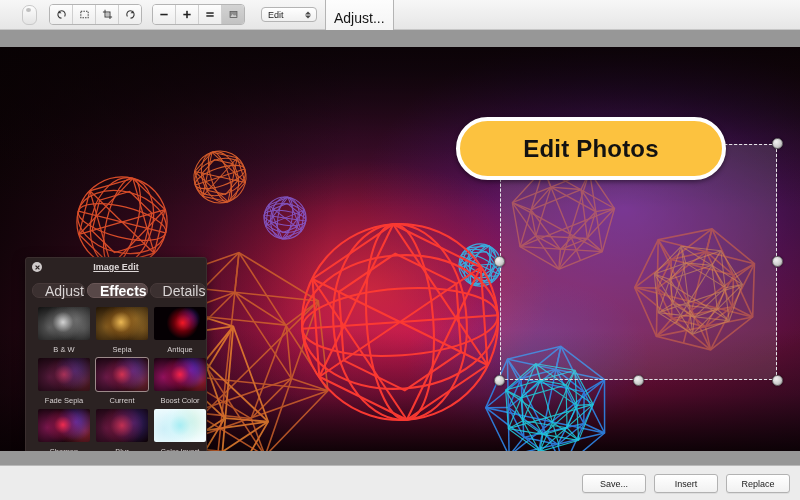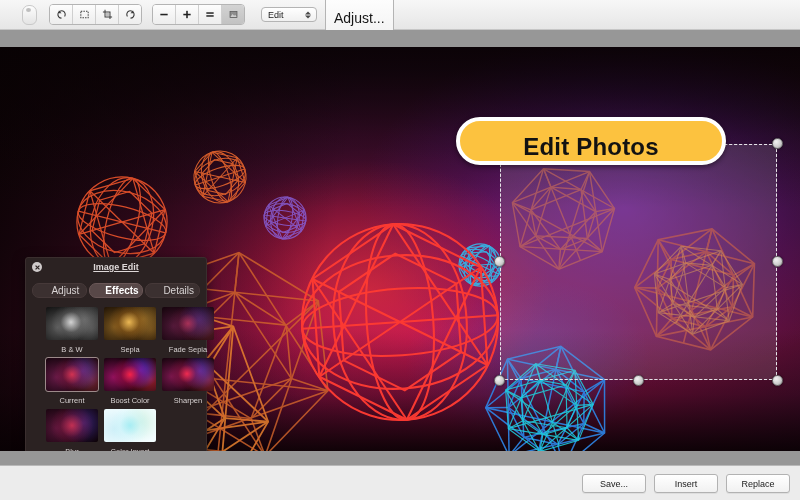--- a/index.html
+++ b/index.html
@@ -120,23 +120,23 @@
     border:1px solid #6f6f6f;box-sizing:border-box;
     box-shadow:0 0 2px rgba(0,0,0,.55);
   }
   .h-nw{left:-6px;top:-6px;}  .h-n{left:50%;margin-left:-6px;top:-6px;}
   .h-ne{right:-6px;top:-6px;} .h-w{left:-6px;top:50%;margin-top:-6px;}
   .h-e{right:-6px;top:50%;margin-top:-6px;} .h-sw{left:-6px;bottom:-6px;}
   .h-s{left:50%;margin-left:-6px;bottom:-6px;} .h-se{right:-6px;bottom:-6px;}
 
   
   .cta{
-    position:absolute;left:456px;top:70px;width:270px;height:48px;
+    position:absolute;left:456px;top:70px;width:270px;height:63px;
     border-radius:34px;background:#FCC23F;border:4px solid #ffffff;
-    box-sizing:border-box;display:flex;align-items:flex-end;justify-content:center;
+    box-sizing:border-box;display:flex;align-items:center;justify-content:center;
     box-shadow:0 2px 5px rgba(0,0,0,.45);
   }
   .cta span{
     font-size:24px;font-weight:bold;color:#121212;letter-spacing:.2px;
   }
 
   
   .panel{
     position:absolute;left:25px;top:210px;width:182px;height:240px;
     background:#2b2222;border:1px solid #3a2e2e;border-radius:3px;
@@ -151,27 +151,27 @@
   .panel-close{
     position:absolute;left:6px;top:4px;width:10px;height:10px;border-radius:50%;
     background:#cfcaca;display:flex;align-items:center;justify-content:center;
   }
   .panel-close svg{display:block;}
   .tabs{
     display:flex;margin:3px 6px 0 6px;height:15px;gap:2px;
   }
   .tab{
     flex:1;display:flex;align-items:center;justify-content:center;
-    font-size:10px;border-radius:7px;color:#d9d4d4;
+    font-size:14px;border-radius:7px;color:#d9d4d4;
     background:#3b3030;border:1px solid #463939;box-sizing:border-box;padding-left:12px;
   }
   .tab.active{background:#584848;color:#ffffff;font-weight:bold;border-color:#6a5757;}
   .grid{
     display:grid;grid-template-columns:repeat(3,1fr);
-    gap:4px 6px;padding:9px 8px 0 20px;
+    gap:4px 6px;padding:9px 8px 0 12px;
   }
   .cellwrap{display:flex;flex-direction:column;align-items:center;}
   .thumb{
     width:52px;height:33px;border-radius:2px;overflow:hidden;position:relative;
     background:#120508;
   }
   .thumb.sel{outline:1px solid #9c8a8a;}
   .cellwrap label{
     font-size:7.5px;color:#d6d0d0;margin-top:5px;text-align:center;
     white-space:nowrap;
@@ -409,20 +409,24 @@
       </div>
 
       <div class="grid">
         <div class="cellwrap">
           <div class="thumb t-bw"></div>
           <label>B &amp; W</label>
         </div>
         <div class="cellwrap">
           <div class="thumb t-sepia"></div>
           <label>Sepia</label>
+        </div>
+        <div class="cellwrap">
+          <div class="thumb t-antique"></div>
+          <label>Antique</label>
         </div>
 
         <div class="cellwrap">
           <div class="thumb t-fade"></div>
           <label>Fade Sepia</label>
         </div>
         <div class="cellwrap">
           <div class="thumb t-current sel"></div>
           <label>Current</label>
         </div>

